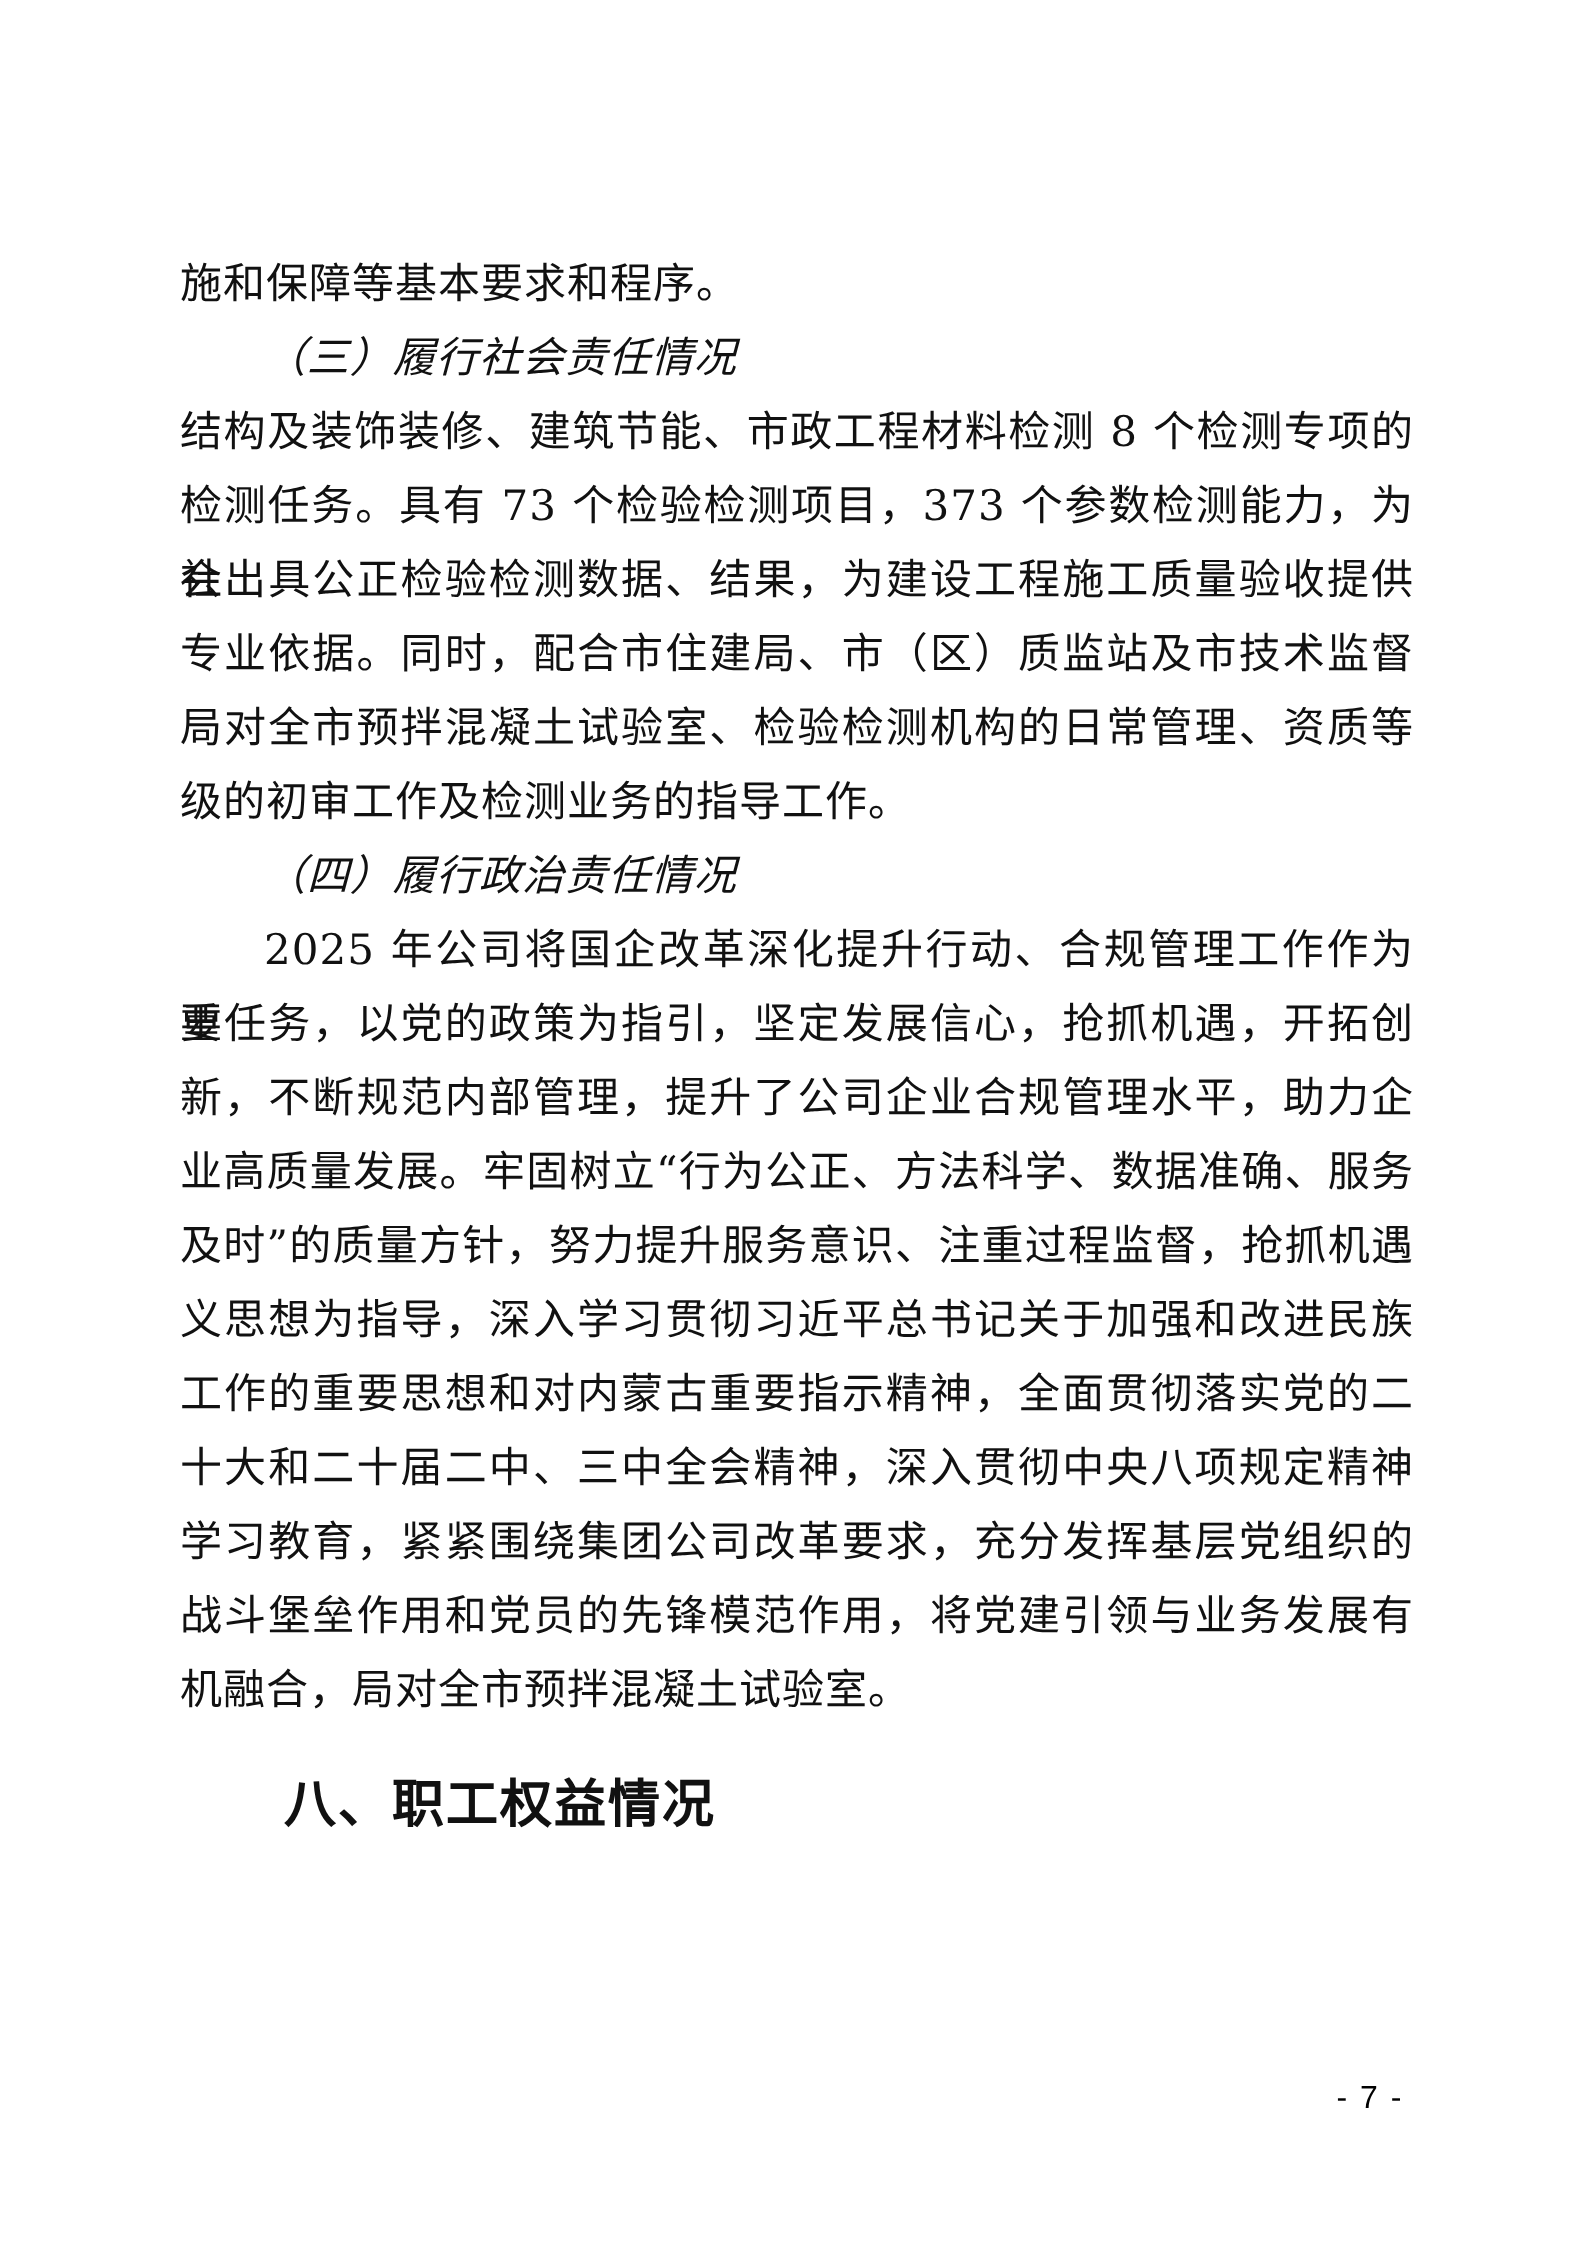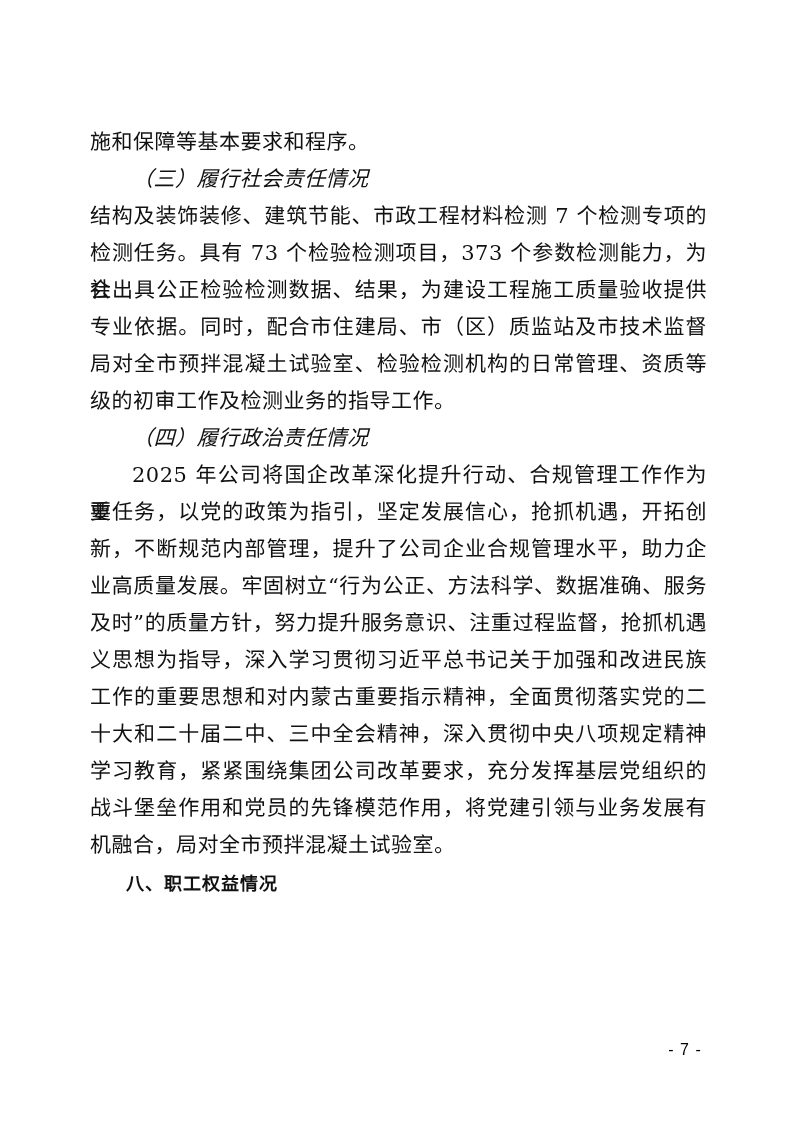--- a/index.html
+++ b/index.html
@@ -40,22 +40,22 @@
   .line.indent { text-indent: 2em; }
   
   .line.kaiti {
     font-style: italic;
     transform: skewX(-1deg);
   }
   
   .line.heading-bold {
     font-family: "Liberation Sans", "DejaVu Sans", sans-serif;
     font-weight: 700;
-    font-size: 18px;
-    margin-top: 2px;
+    font-size: 26px;
+    margin-top: 20px;
     letter-spacing: 1px;
   }
   .page-number {
     position: absolute;
     top: 1041px;
     left: 645px;
     width: 80px;
     text-align: center;
     font-family: "Liberation Sans", "DejaVu Sans", sans-serif;
     font-size: 16px;
@@ -63,21 +63,21 @@
     letter-spacing: 1px;
   }
 </style>
 </head>
 <body>
 
 <div class="page">
   <div class="text-block">
     <div class="line">施和保障等基本要求和程序。</div>
     <div class="line kaiti indent">（三）履行社会责任情况</div>
-    <div class="line full">结构及装饰装修、建筑节能、市政工程材料检测 7 个检测专项的</div>
+    <div class="line full">结构及装饰装修、建筑节能、市政工程材料检测 8 个检测专项的</div>
     <div class="line full">检测任务。具有 73 个检验检测项目，373 个参数检测能力，为社</div>
     <div class="line full">会出具公正检验检测数据、结果，为建设工程施工质量验收提供</div>
     <div class="line full">专业依据。同时，配合市住建局、市（区）质监站及市技术监督</div>
     <div class="line full">局对全市预拌混凝土试验室、检验检测机构的日常管理、资质等</div>
     <div class="line">级的初审工作及检测业务的指导工作。</div>
     <div class="line kaiti indent">（四）履行政治责任情况</div>
     <div class="line full indent">2025 年公司将国企改革深化提升行动、合规管理工作作为重</div>
     <div class="line full">要任务，以党的政策为指引，坚定发展信心，抢抓机遇，开拓创</div>
     <div class="line full">新，不断规范内部管理，提升了公司企业合规管理水平，助力企</div>
     <div class="line full">业高质量发展。牢固树立“行为公正、方法科学、数据准确、服务</div>

